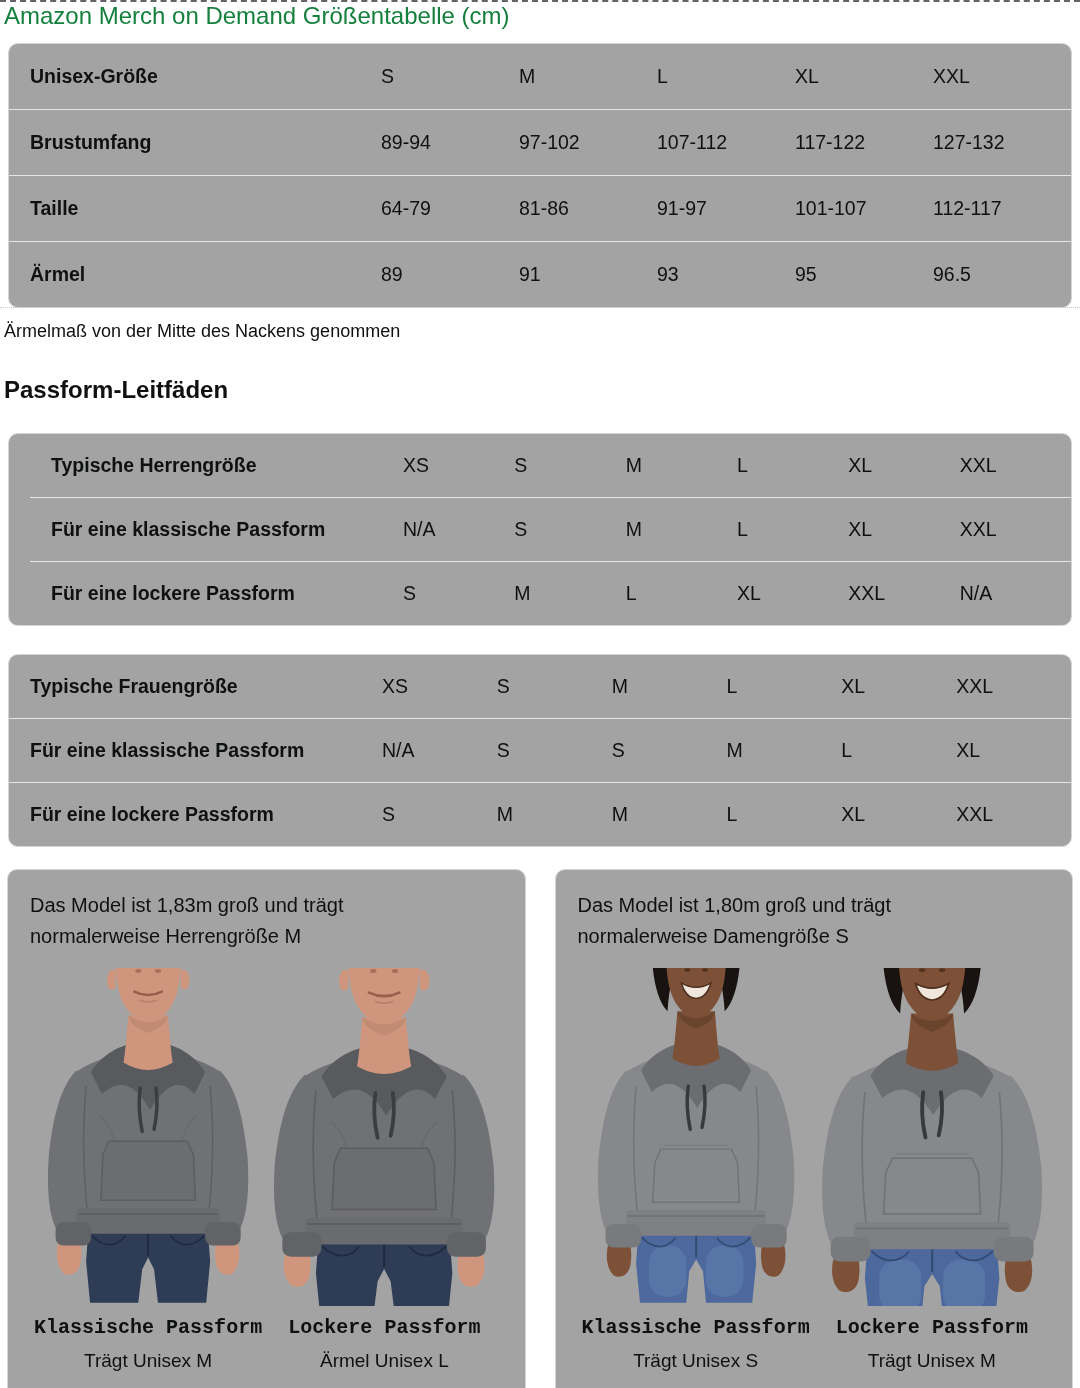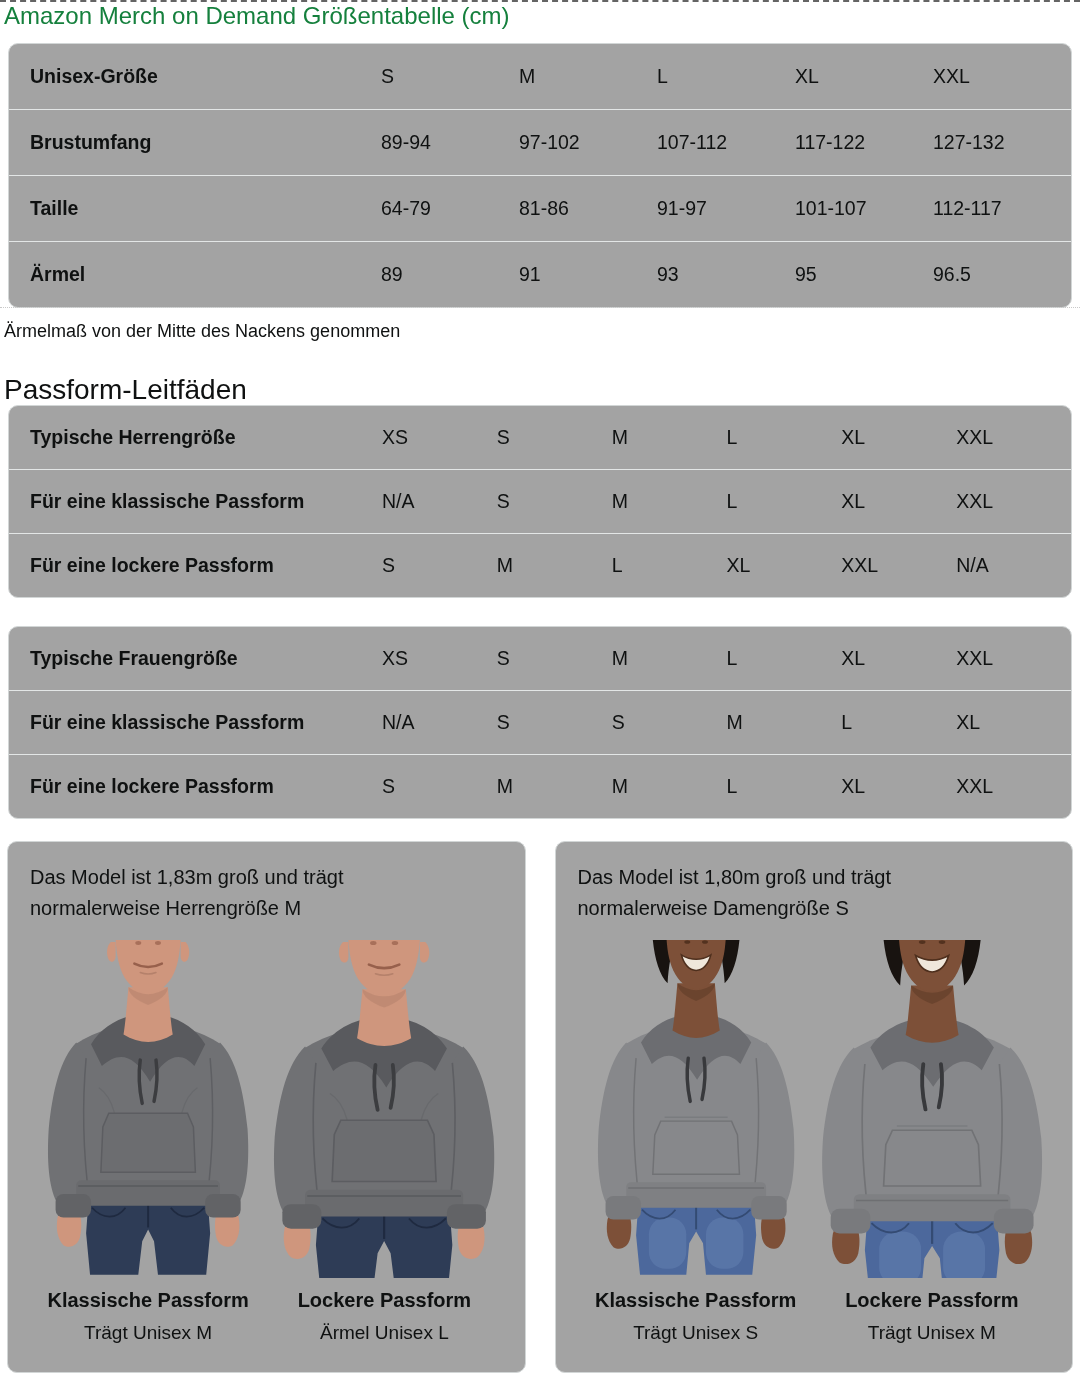--- a/index.html
+++ b/index.html
@@ -18,32 +18,32 @@
   .trow{
     display:grid;align-items:center;height:65px;padding:0 0 0 21px;
   }
   .size-grid{grid-template-columns:351px repeat(5,1fr);}
   .fit-grid{grid-template-columns:352px repeat(6,1fr);}
   .trow + .trow{border-top:1px solid #e3e6e6;}
   .tlabel{font-size:19.5px;font-weight:700;}
   .tval{font-size:19.5px;font-weight:400;}
   .fit-card .trow{height:63px;}
   .footnote{margin:12px 0 0 4px;font-size:18px;line-height:22px;font-weight:400;}
-  h2.fit-heading{margin:36px 4px 0 4px;font-size:28px;font-weight:400;line-height:24px;}
-  .fit-card-1{margin-top:3px;}
+  h2.fit-heading{margin:36px 4px 0 4px;font-size:24px;font-weight:700;line-height:24px;}
+  .fit-card-1{margin-top:31px;padding-left:21px;}
   .fit-card-2{margin-top:28px;}
   .model-row{display:flex;gap:29px;margin:22px 7px 0;}
   .model-card{flex:1;height:532px;border:1px solid #d2d6d6;border-radius:10px;box-sizing:border-box;padding:20px 22px 0;}
   .intro{font-size:20px;line-height:31px;font-weight:400;}
   .photos{display:flex;margin-top:16px;}
   .photo{flex:1;height:338px;overflow:hidden;}
   .photo svg{width:100%;height:338px;display:block;}
   .captions{display:flex;margin-top:10px;}
   .caption{flex:1;text-align:center;}
-  .cap1{font-size:20px;font-weight:700;line-height:24px;}
+  .cap1{font-size:20px;font-weight:700;line-height:24px;font-family:Liberation Mono, monospace;}
   .cap2{font-size:19px;font-weight:400;margin-top:9px;line-height:23px;}
 </style>
 </head>
 <body>
 
 <div class="top-dashes"></div>
 <div class="dot-line"></div>
 
 <h1 class="page-title">Amazon Merch on Demand Größentabelle (cm)</h1>
 

